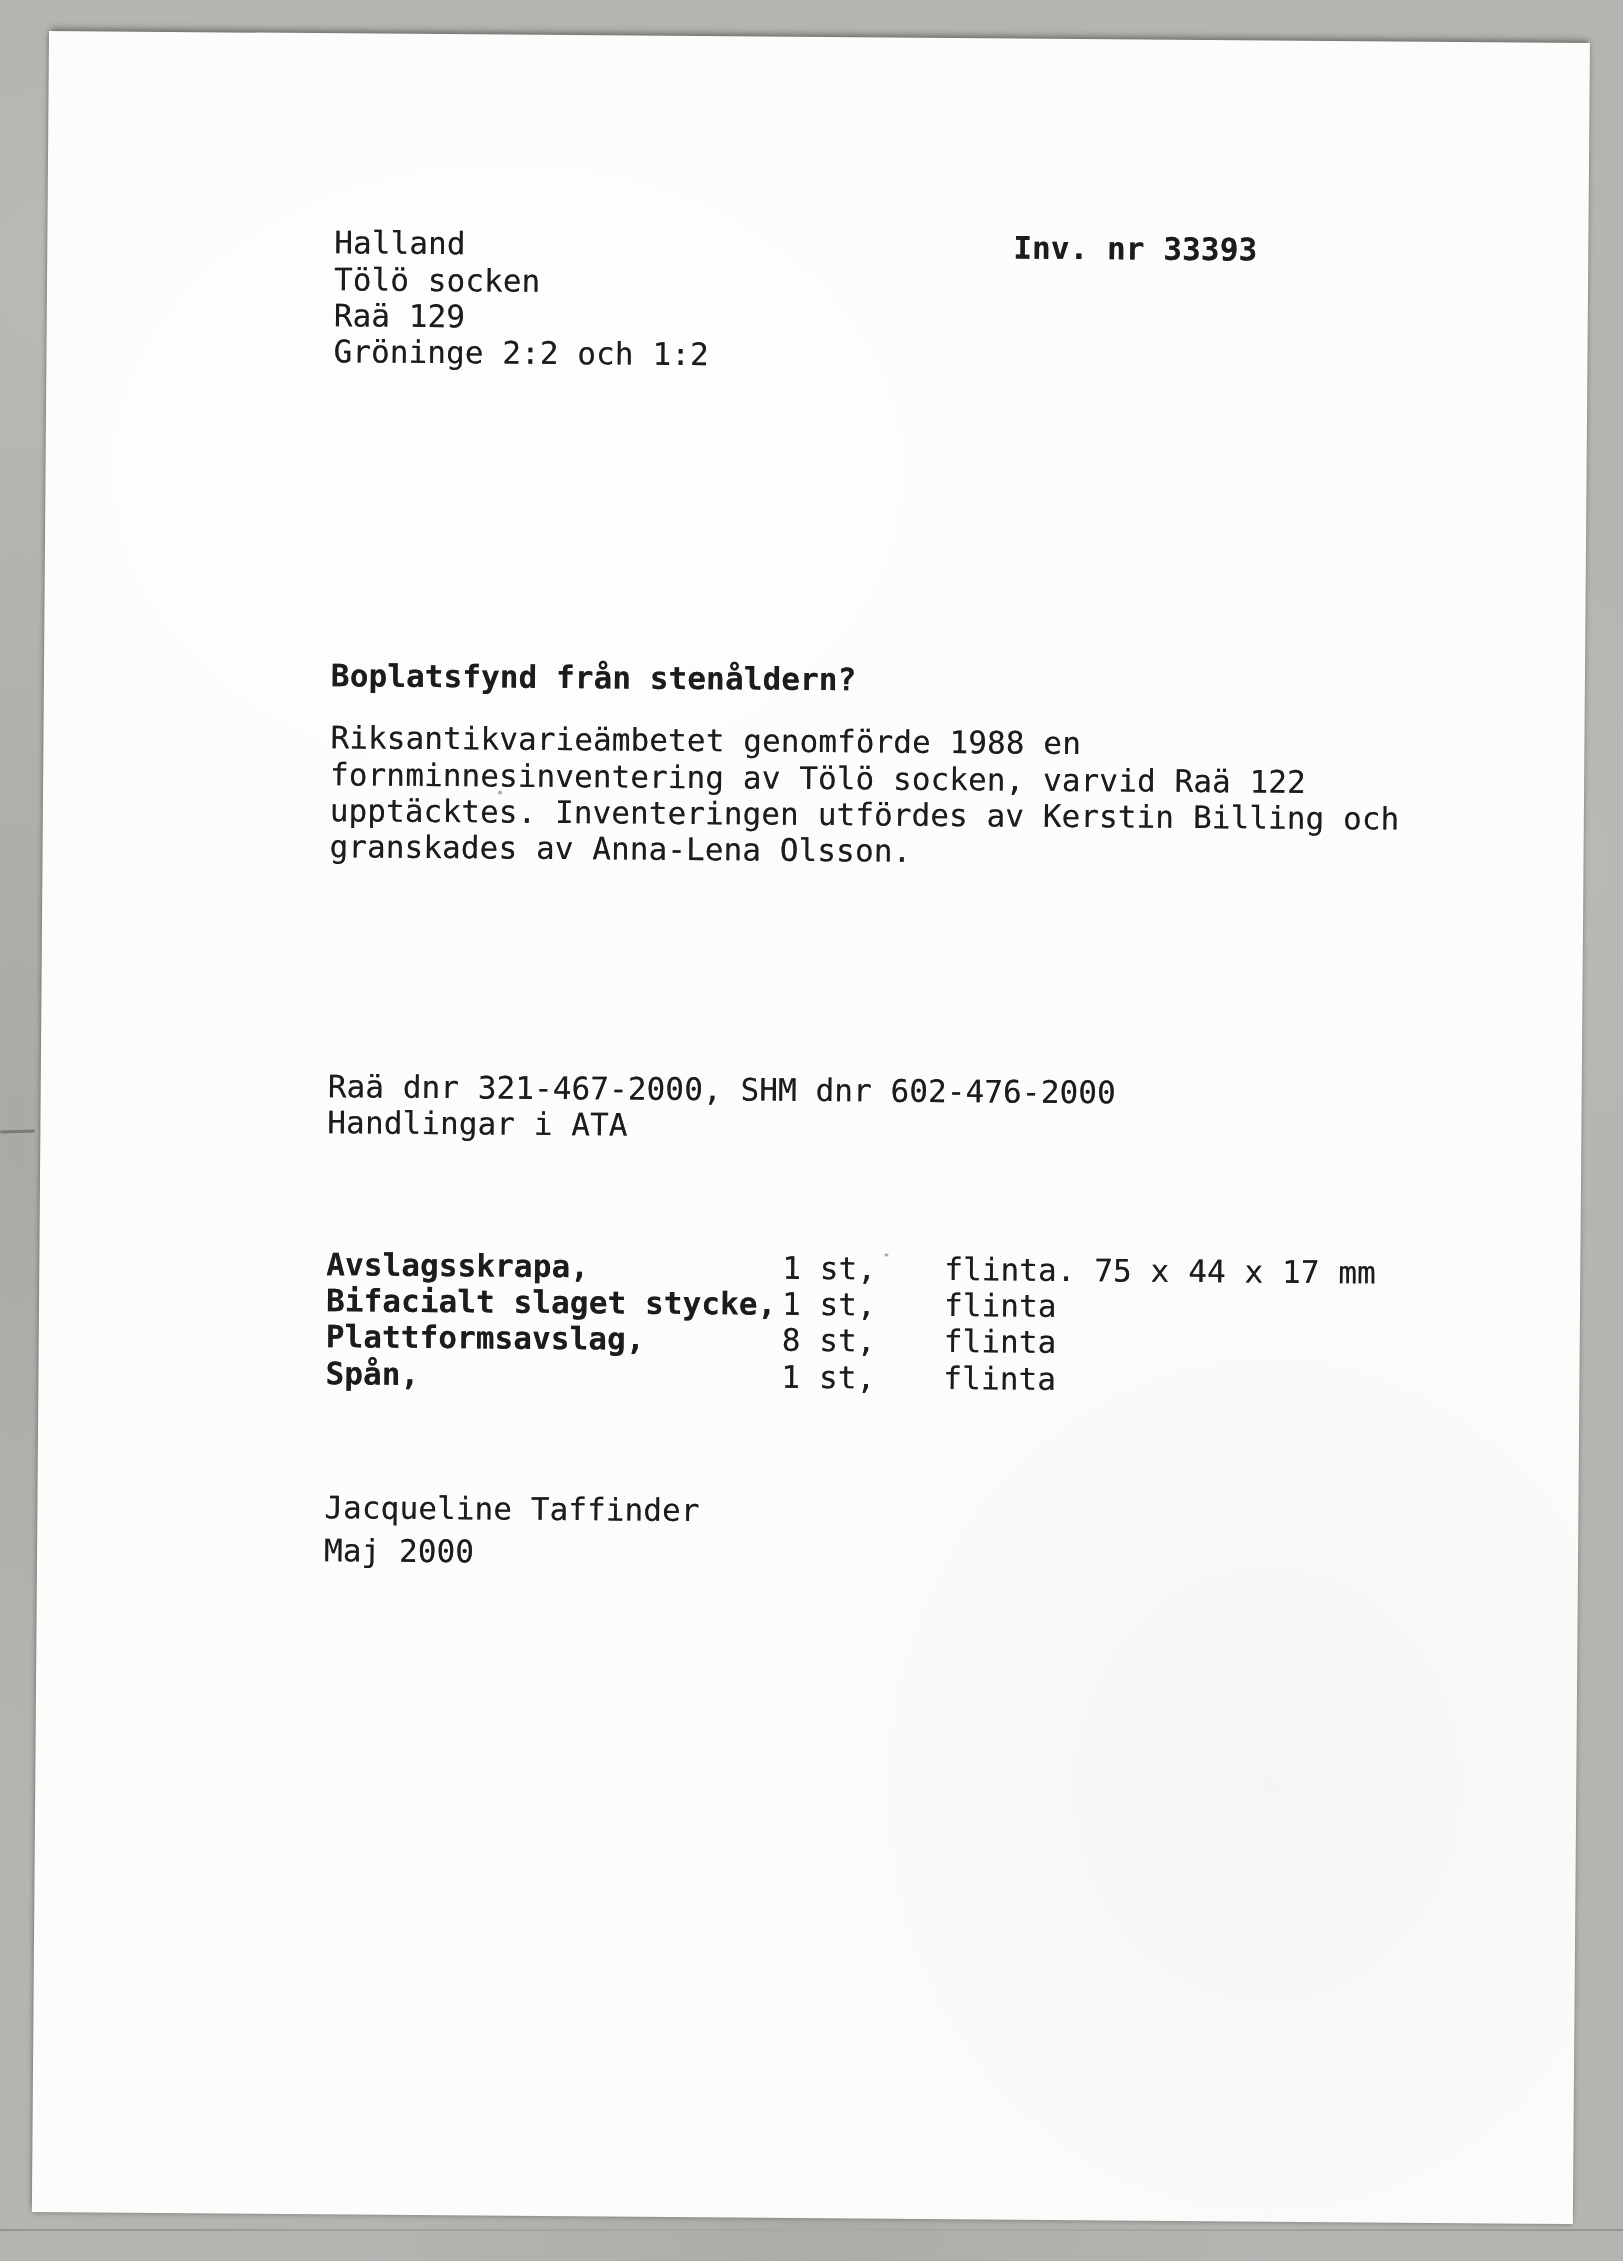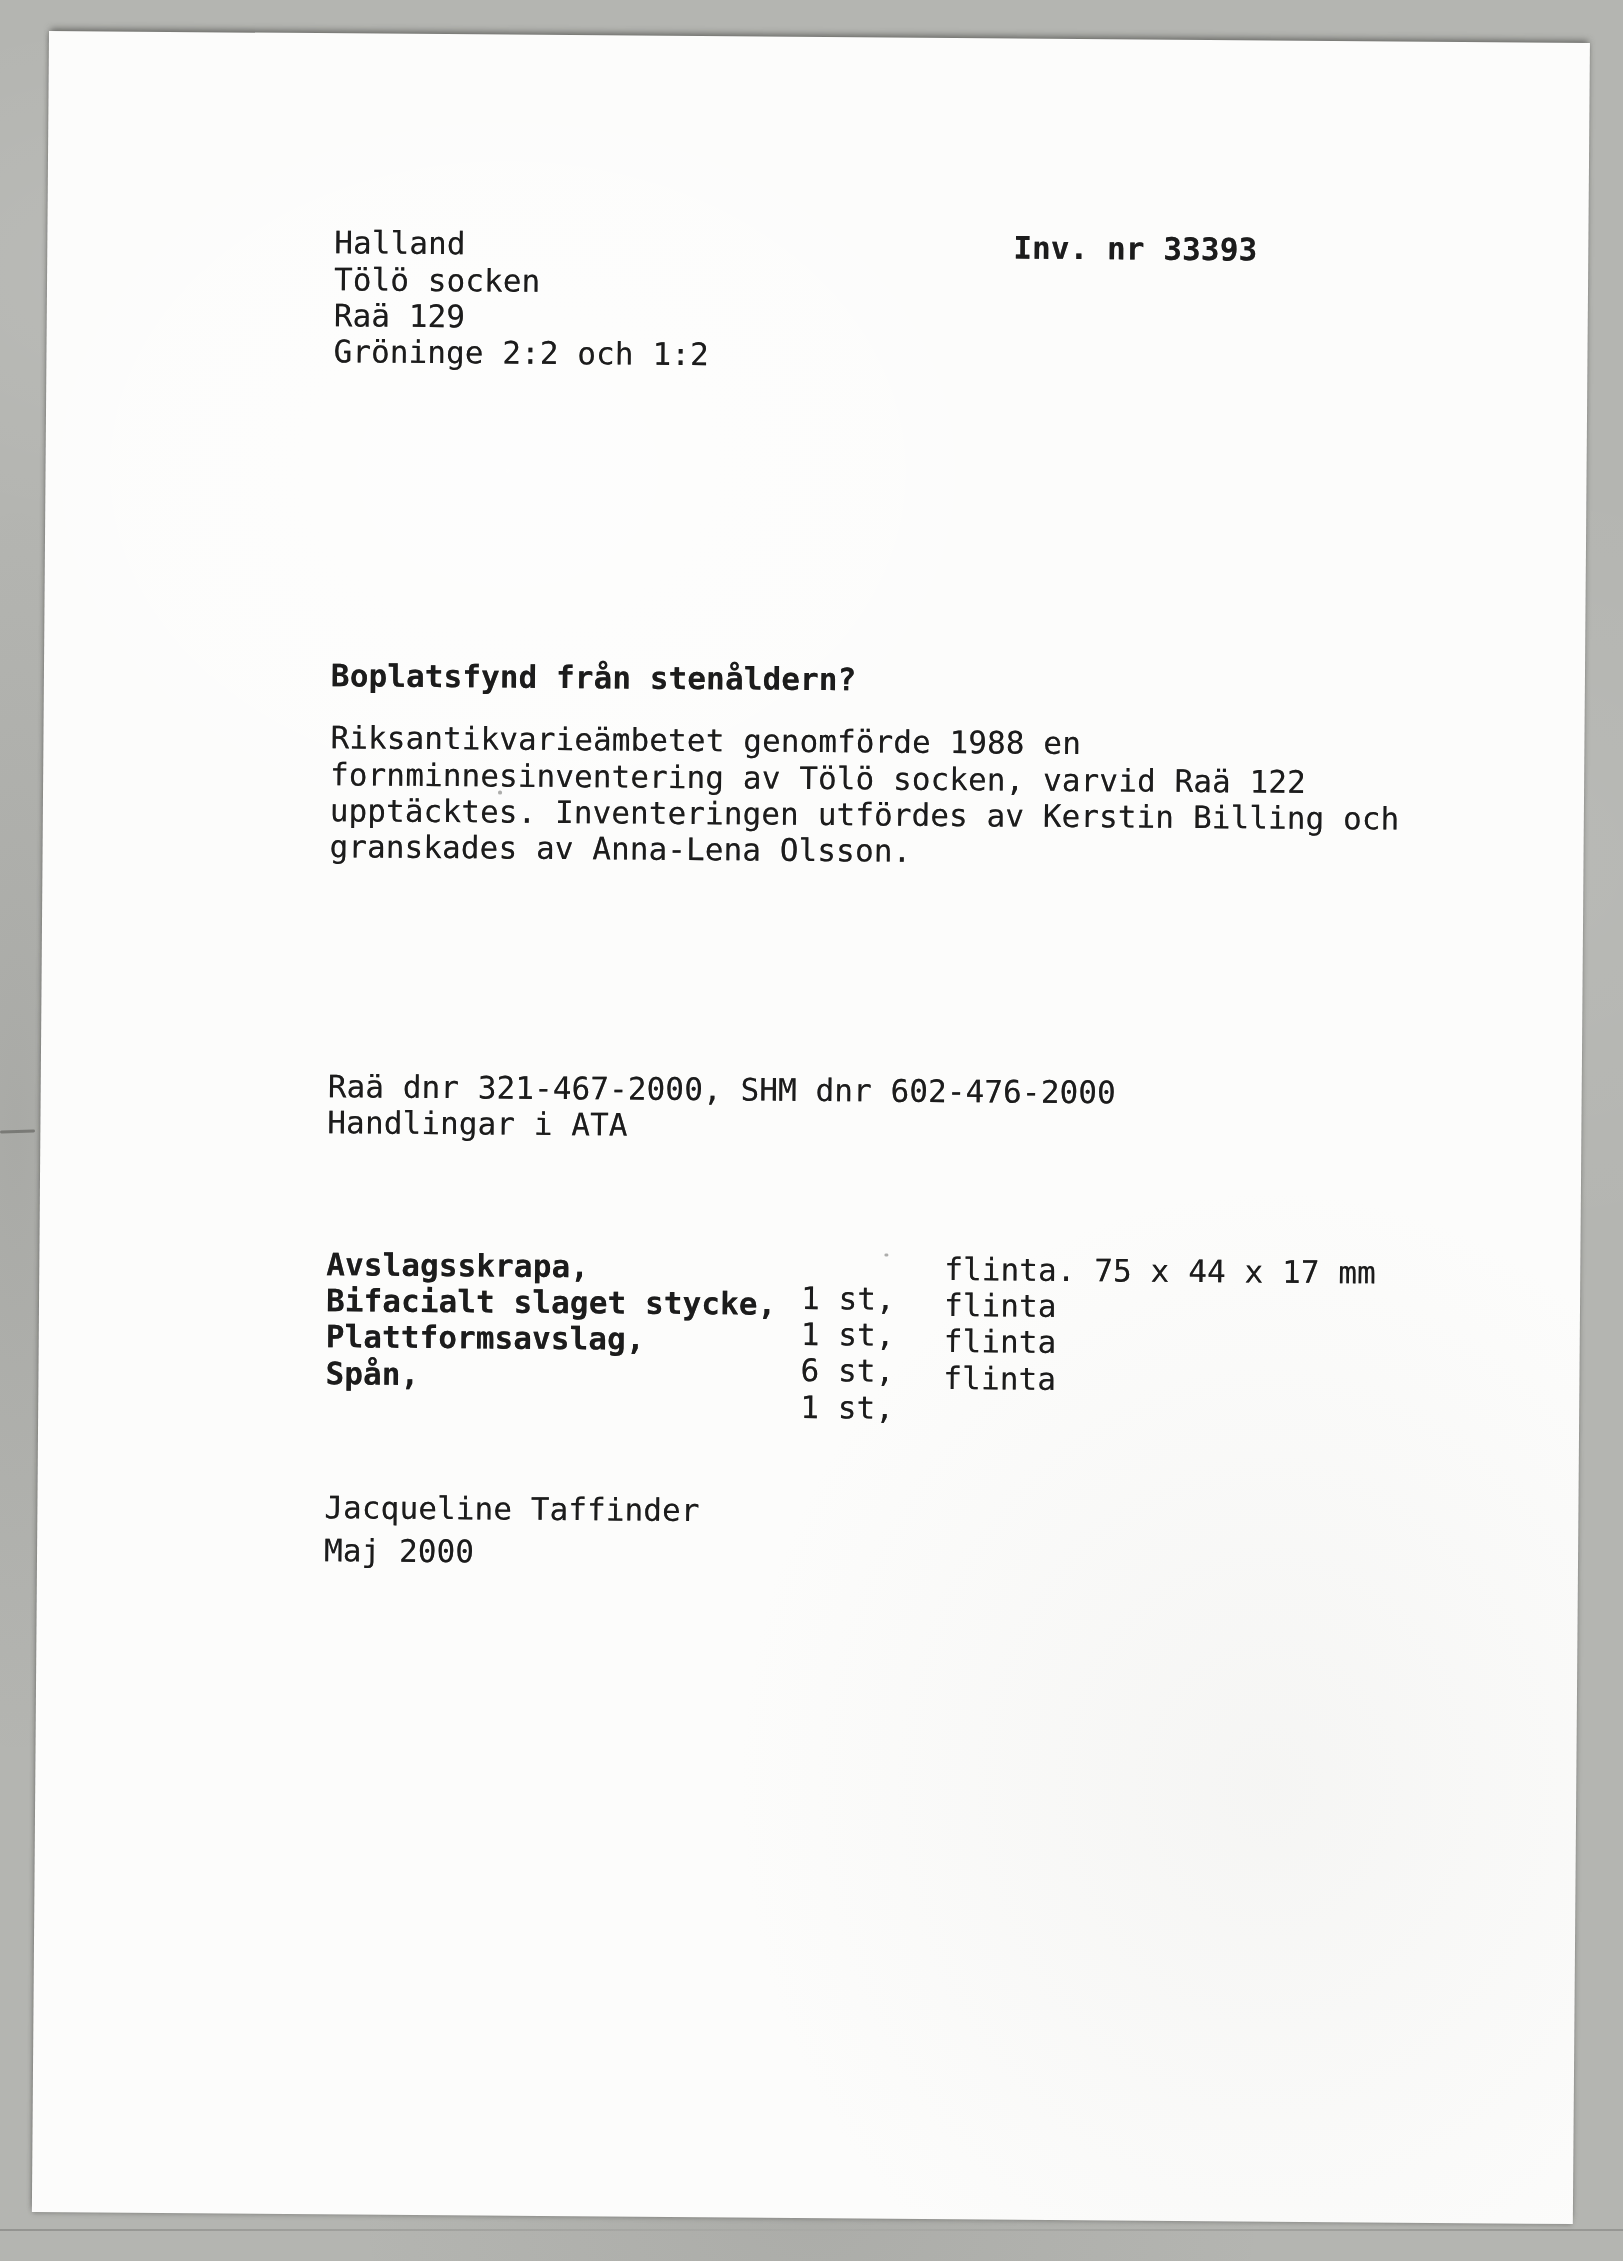--- a/index.html
+++ b/index.html
@@ -50,21 +50,21 @@
     color: #1c1c1c;
     letter-spacing: 0.1px;
     text-shadow: 0 0 0.6px rgba(30,30,30,0.65);
   }
   .b { font-weight: bold; }
   .speck { position: absolute; border-radius: 50%; background: rgba(120,120,118,0.6); }
   .speck1 { left: 455px; top: 756px;  width: 4.4px; height: 3.5px; }
   .speck2 { left: 845px; top: 1216px; width: 3.5px; height: 2.6px; }
   .row { position: absolute; left: 0; width: 1541px; height: 36px; }
   .row .c1 { position: absolute; left: 287px; }
-  .row .c2 { position: absolute; left: 762px; margin-top: 30px; }
+  .row .c2 { position: absolute; left: 743px; }
   .row .c3 { position: absolute; left: 905px; }
 </style>
 </head>
 <body>
 
 <div class="crease"></div>
 <div class="scratch"></div>
 
 <div class="paper">
 
@@ -91,21 +91,21 @@
       <span class="tl c2">1 st,</span>
       <span class="tl c3">flinta. 75 x 44 x 17 mm</span>
     </div>
     <div class="row" style="top:1249px;">
       <span class="tl b c1">Bifacialt slaget stycke,</span>
       <span class="tl c2">1 st,</span>
       <span class="tl c3">flinta</span>
     </div>
     <div class="row" style="top:1285px;">
       <span class="tl b c1">Plattformsavslag,</span>
-      <span class="tl c2">6 st,</span>
+      <span class="tl c2">8 st,</span>
       <span class="tl c3">flinta</span>
     </div>
     <div class="row" style="top:1322px;">
       <span class="tl b c1">Spån,</span>
       <span class="tl c2">1 st,</span>
       <span class="tl c3">flinta</span>
     </div>
   </div>
 
   <div class="tl" style="left:287px; top:1456px;">Jacqueline Taffinder</div>

